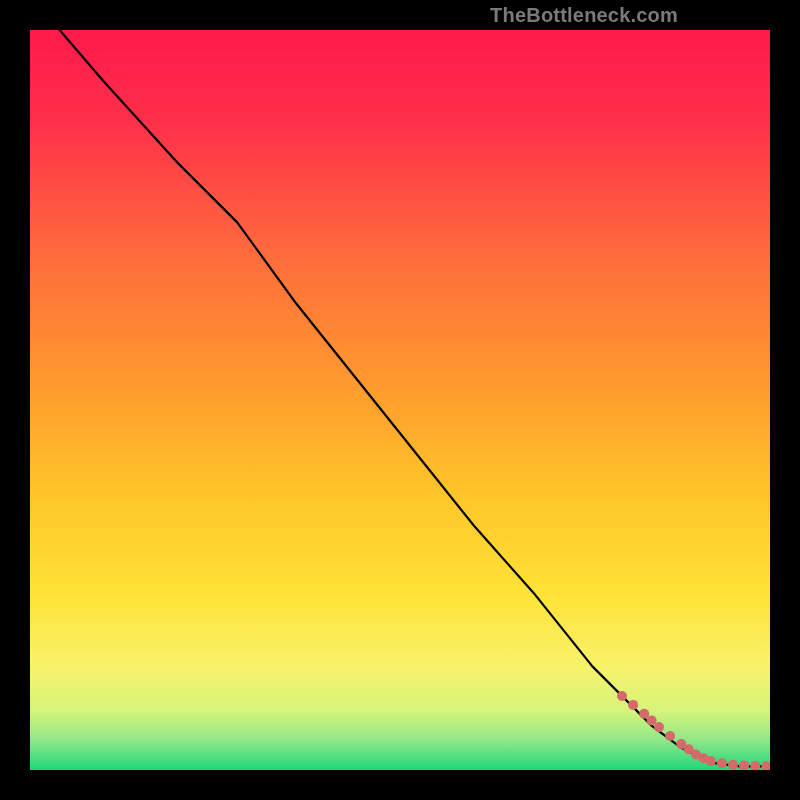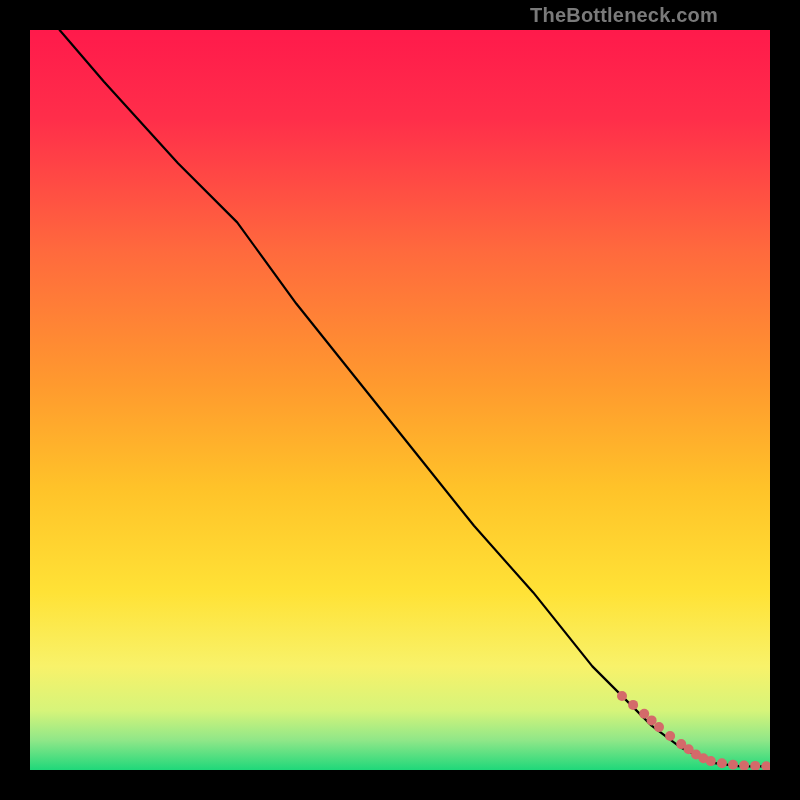--- a/index.html
+++ b/index.html
@@ -9,21 +9,20 @@
     height: 800px;
     background: #000;
     font-family: Arial, Helvetica, sans-serif;
     overflow: hidden;
   }
   .stage {
     position: relative;
     width: 688px;
     height: 800px;
     background: #000;
-    padding-left: 40px;
   }
   .watermark {
     position: absolute;
     top: 4px;
     right: 10px;
     color: #7a7a7a;
     font-size: 20px;
     font-weight: 600;
     letter-spacing: 0.2px;
     user-select: none;

